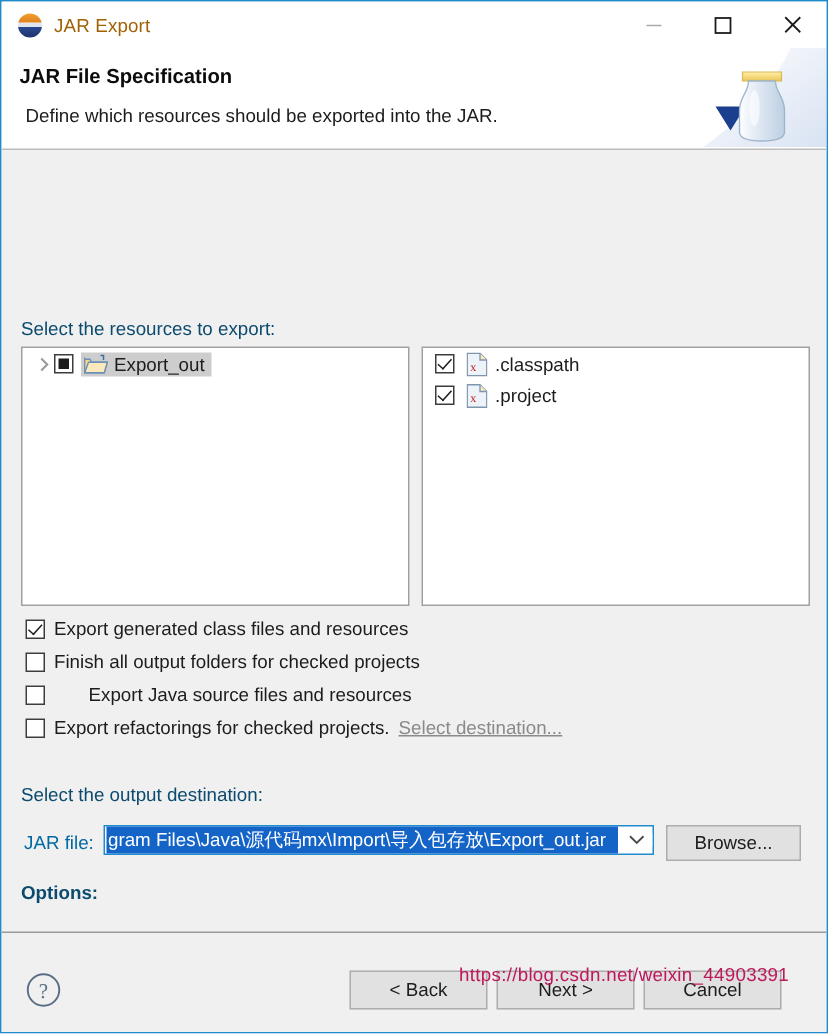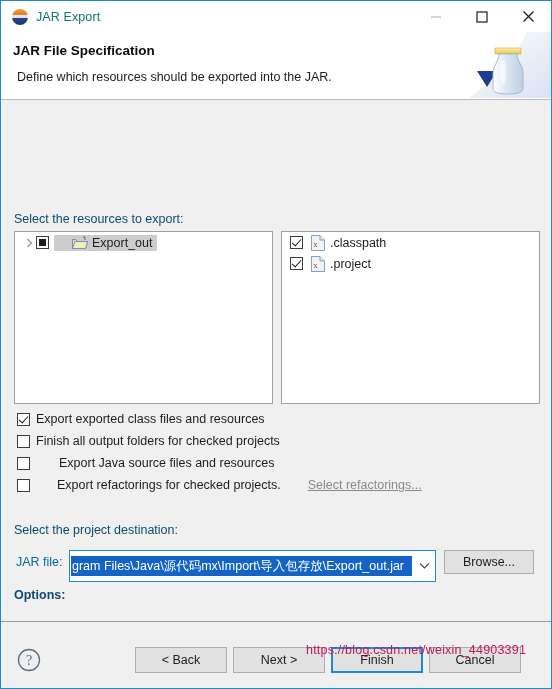--- a/index.html
+++ b/index.html
@@ -46,21 +46,21 @@
   }
   .title-icon .band {
     position: absolute;
     left: 0; top: 6px;
     width: 16px; height: 3px;
     background: #ffffff;
     opacity: .85;
   }
   .title-text {
     font-size: 12.5px;
-    color: #0f766e;
+    color: #a16207;
     letter-spacing: .1px;
   }
   .win-controls {
     position: absolute;
     right: 0; top: 0;
     height: 31px;
     display: flex;
   }
   .win-btn {
     width: 46px;
@@ -170,21 +170,21 @@
     content: "";
     position: absolute;
     left: 3px; top: 0px;
     width: 4px; height: 8px;
     border: solid #1c1c1c;
     border-width: 0 1.6px 1.6px 0;
     transform: rotate(42deg);
   }
   .row-sel {
     background: #cdcdcd;
-    padding: 1px 5px 1px 18px;
+    padding: 1px 5px 1px 2px;
     display: inline-flex;
     align-items: center;
     gap: 4px;
   }
   .icon-folder { width: 16px; height: 14px; flex: 0 0 16px; }
   .icon-file { width: 14px; height: 16px; flex: 0 0 14px; margin-right: 5px; }
 
   .file-row {
     display: flex;
     align-items: center;
@@ -210,21 +210,21 @@
     margin-left: 6px;
     font-size: 12.5px;
   }
 
   
   .combo {
     position: absolute;
     left: 68px;
     top: 450px;
     width: 367px;
-    height: 32px;
+    height: 20px;
     box-sizing: border-box;
     border: 1px solid #1e8bcd;
     background: #ffffff;
     display: flex;
     align-items: center;
     overflow: hidden;
   }
   .combo-text {
     flex: 1 1 auto;
     height: 20px;
@@ -413,37 +413,37 @@
             <path d="M9 0.5 L9 5 L13.5 5" fill="#f7e9c0" stroke="#7e95ae" stroke-width="0.9"></path>
             <text x="4.5" y="12" font-size="8" font-family="Liberation Serif, serif" fill="#c02020" text-anchor="middle">x</text>
           </svg>
           <span>.project</span>
         </div>
       </div>
     </div>
 
     <div class="opt" style="top:312px;">
       <span class="cbox checked"></span>
-      <span>Export exported class files and resources</span>
+      <span>Export generated class files and resources</span>
     </div>
     <div class="opt" style="top:334px;">
       <span class="cbox"></span>
       <span>Finish all output folders for checked projects</span>
     </div>
     <div class="opt" style="top:356px;gap:23px;">
       <span class="cbox"></span>
       <span>Export Java source files and resources</span>
     </div>
-    <div class="opt" style="top:378px;gap:21px;">
+    <div class="opt" style="top:378px;">
       <span class="cbox"></span>
       <span>Export refactorings for checked projects.</span>
-      <span class="link-disabled">Select refactorings...</span>
-    </div>
-
-    <div class="section-label" style="left:13px; top:423px;">Select the project destination:</div>
+      <span class="link-disabled">Select destination...</span>
+    </div>
+
+    <div class="section-label" style="left:13px; top:423px;">Select the output destination:</div>
 
     <div class="label jar-label">JAR file:</div>
 
     <div class="combo">
       <div class="combo-text">gram Files\Java\源代码mx\Import\导入包存放\Export_out.jar</div>
       <div class="combo-arrow">
         <svg width="11" height="8" viewBox="0 0 11 8">
           <path d="M1 1.5 L5.5 6 L10 1.5" fill="none" stroke="#4a4a4a" stroke-width="1.2"></path>
         </svg>
       </div>
@@ -466,19 +466,18 @@
   <div class="footer"></div>
 
   <svg class="help-icon" width="24" height="24" viewBox="0 0 24 24">
     <circle cx="12" cy="12" r="10.5" fill="none" stroke="#5a6e86" stroke-width="1.3"></circle>
     <text x="12" y="17" font-size="14" font-family="Liberation Serif, serif" fill="#5a6e86" text-anchor="middle">?</text>
   </svg>
 
   <div class="footer-buttons">
     <button class="btn">&lt; Back</button>
     <button class="btn">Next &gt;</button>
-    <button class="btn default">Finish</button>
     <button class="btn">Cancel</button>
   </div>
 
   <div class="watermark">https://blog.csdn.net/weixin_44903391</div>
 
 </div>
 
 </body></html>

